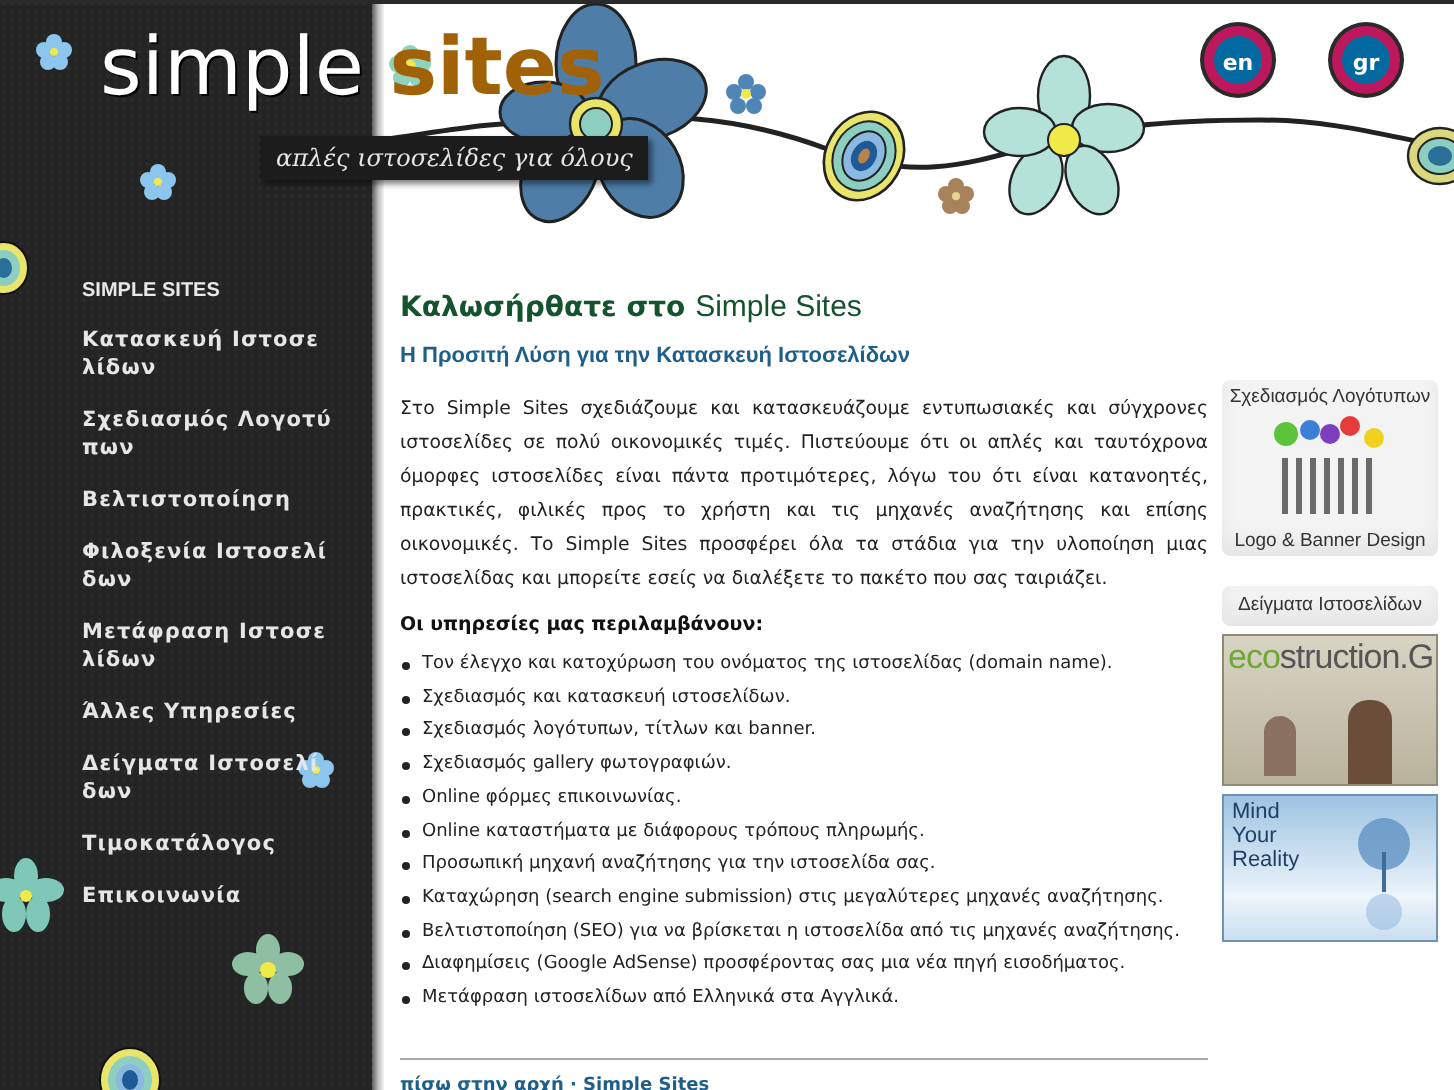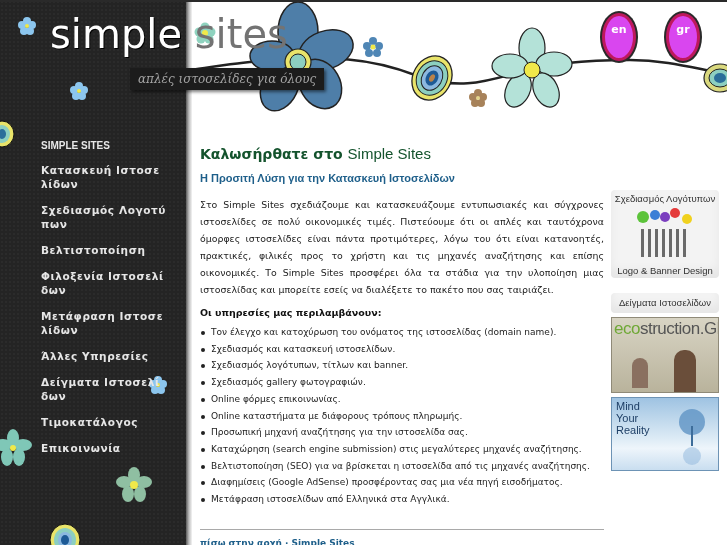--- a/index.html
+++ b/index.html
@@ -20,32 +20,32 @@
     background: linear-gradient(to right, #5a5a5a, #bdbdbd, #f4f4f4);
   }
 
   
   .logo {
     position: absolute; left: 50px; top: 14px;
     font-family: "DejaVu Sans", sans-serif; font-size: 40px; letter-spacing: 0px;
     font-weight: normal; line-height: 1;
   }
   .logo .w1 { color: #ffffff; text-shadow: 1px 1px 0 #000; }
-  .logo .w2 { color: #737373; }
+  .logo .w2 { color: #a16207; font-weight: bold; }
   .tagline {
     position: absolute; left: 130px; top: 68px; height: 22px; padding: 0 8px;
-    background: #1c1c1c; color: #a3a3a3;
+    background: #1c1c1c; color: #e5e5e5;
     font-family: "DejaVu Serif", serif; font-style: italic; font-size: 12px; line-height: 22px;
     box-shadow: 2px 2px 3px rgba(0,0,0,0.5);
   }
   .vine { position: absolute; left: 190px; top: 0; width: 537px; height: 130px; }
 
   .lang {
-    position: absolute; top: 13px; width: 34px; height: 48px; border-radius: 50%;
-    background: #d946ef; border: 3px solid #be185d; box-shadow: 0 0 0 2px #2a2a2a;
+    position: absolute; top: 13px; width: 34px; height: 34px; border-radius: 50%;
+    background: #0369a1; border: 5px solid #be185d; box-shadow: 0 0 0 2px #2a2a2a;
     color: #fff; font-weight: bold; font-size: 11px; text-align: center; line-height: 28px;
     cursor: pointer;
   }
 
   
   .nav { position: absolute; left: 41px; top: 140px; width: 125px; }
   .nav .nav-title { color: #e8e8e8; font-weight: bold; font-size: 10px; font-family: "Liberation Sans", sans-serif; margin-bottom: 9px; }
   .nav a {
     display: block; color: #e6e6e6; font-weight: bold; font-size: 10.5px; line-height: 14px;
     text-decoration: none; margin-bottom: 8px; letter-spacing: 0.6px; word-break: break-all; margin-top: 12px;

